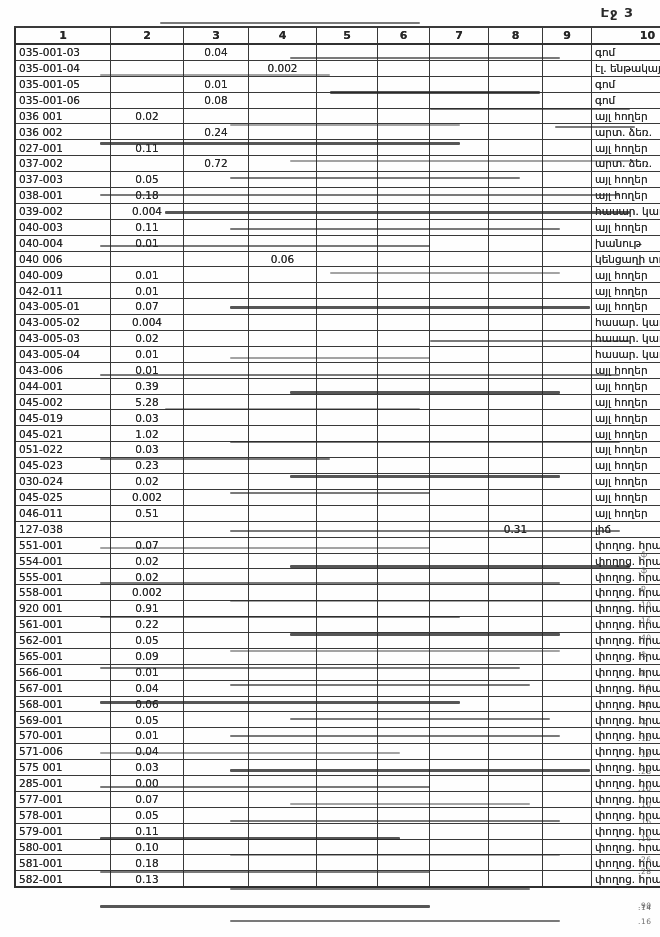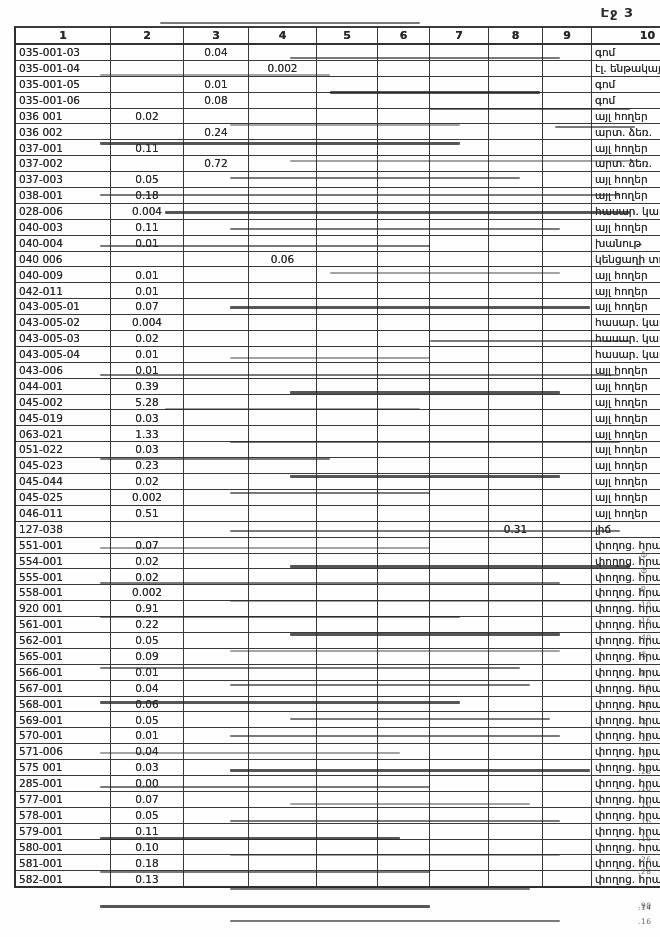--- a/index.html
+++ b/index.html
@@ -142,21 +142,21 @@
           <td class="w3 val">0.24</td>
           <td class="w4 val"></td>
           <td class="w5 val"></td>
           <td class="w6 val"></td>
           <td class="w7 val"></td>
           <td class="w8 val"></td>
           <td class="w9 val"></td>
           <td class="w10 cat">արտ. ձեռ.</td>
         </tr>
         <tr>
-          <td class="w1 code">037-001</td>
+          <td class="w1 code">027-001</td>
           <td class="w2 val">0.11</td>
           <td class="w3 val"></td>
           <td class="w4 val"></td>
           <td class="w5 val"></td>
           <td class="w6 val"></td>
           <td class="w7 val"></td>
           <td class="w8 val"></td>
           <td class="w9 val"></td>
           <td class="w10 cat">այլ հողեր</td>
         </tr>
@@ -190,21 +190,21 @@
           <td class="w3 val"></td>
           <td class="w4 val"></td>
           <td class="w5 val"></td>
           <td class="w6 val"></td>
           <td class="w7 val"></td>
           <td class="w8 val"></td>
           <td class="w9 val"></td>
           <td class="w10 cat">այլ հողեր</td>
         </tr>
         <tr>
-          <td class="w1 code">028-006</td>
+          <td class="w1 code">039-002</td>
           <td class="w2 val">0.004</td>
           <td class="w3 val"></td>
           <td class="w4 val"></td>
           <td class="w5 val"></td>
           <td class="w6 val"></td>
           <td class="w7 val"></td>
           <td class="w8 val"></td>
           <td class="w9 val"></td>
           <td class="w10 cat">հասար. կառ.</td>
         </tr>
@@ -358,22 +358,22 @@
           <td class="w3 val"></td>
           <td class="w4 val"></td>
           <td class="w5 val"></td>
           <td class="w6 val"></td>
           <td class="w7 val"></td>
           <td class="w8 val"></td>
           <td class="w9 val"></td>
           <td class="w10 cat">այլ հողեր</td>
         </tr>
         <tr>
-          <td class="w1 code">063-021</td>
-          <td class="w2 val">1.33</td>
+          <td class="w1 code">045-021</td>
+          <td class="w2 val">1.02</td>
           <td class="w3 val"></td>
           <td class="w4 val"></td>
           <td class="w5 val"></td>
           <td class="w6 val"></td>
           <td class="w7 val"></td>
           <td class="w8 val"></td>
           <td class="w9 val"></td>
           <td class="w10 cat">այլ հողեր</td>
         </tr>
         <tr>
@@ -394,21 +394,21 @@
           <td class="w3 val"></td>
           <td class="w4 val"></td>
           <td class="w5 val"></td>
           <td class="w6 val"></td>
           <td class="w7 val"></td>
           <td class="w8 val"></td>
           <td class="w9 val"></td>
           <td class="w10 cat">այլ հողեր</td>
         </tr>
         <tr>
-          <td class="w1 code">045-044</td>
+          <td class="w1 code">030-024</td>
           <td class="w2 val">0.02</td>
           <td class="w3 val"></td>
           <td class="w4 val"></td>
           <td class="w5 val"></td>
           <td class="w6 val"></td>
           <td class="w7 val"></td>
           <td class="w8 val"></td>
           <td class="w9 val"></td>
           <td class="w10 cat">այլ հողեր</td>
         </tr>

